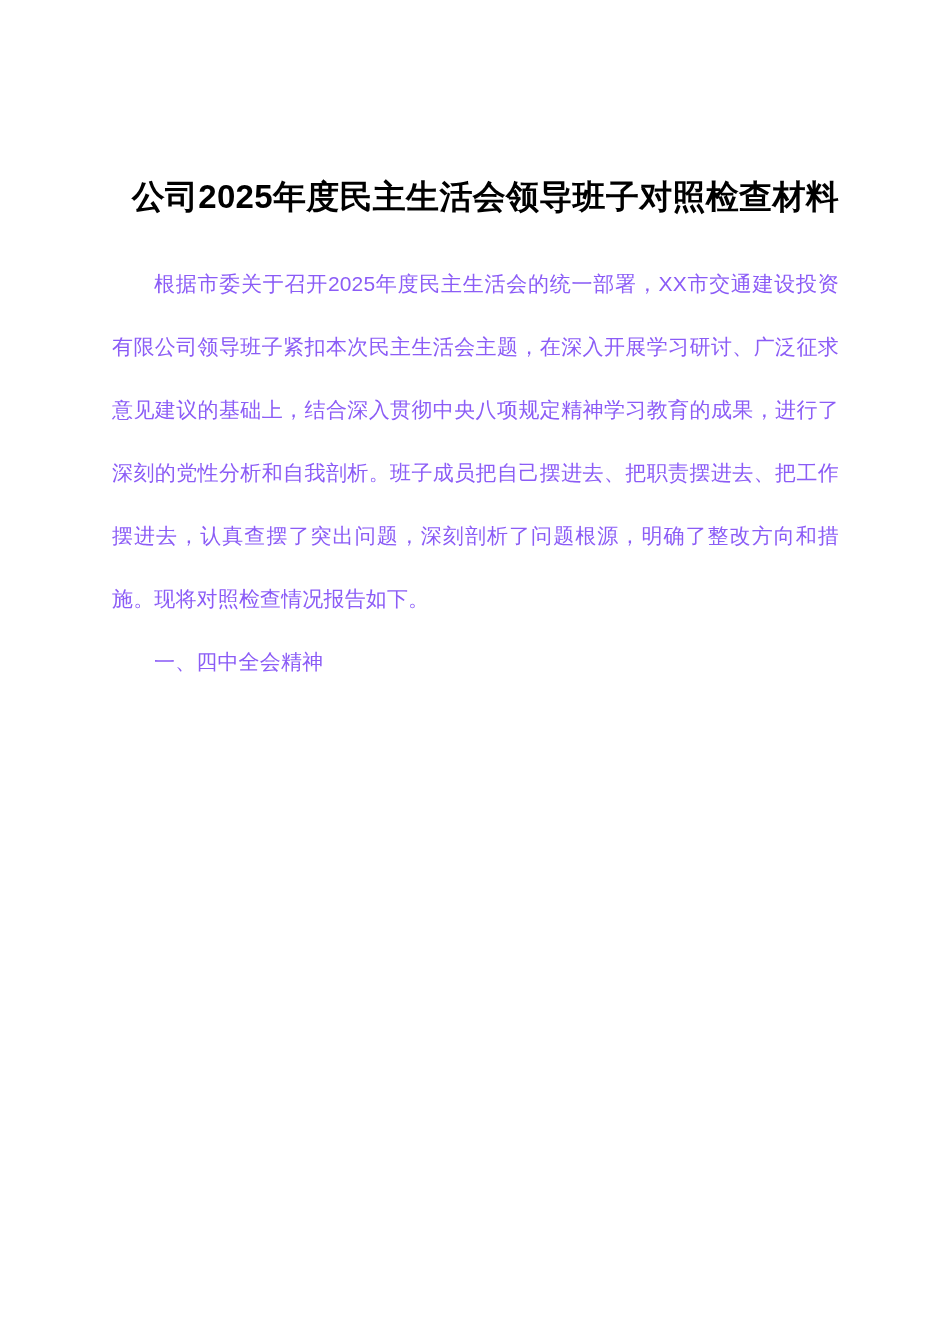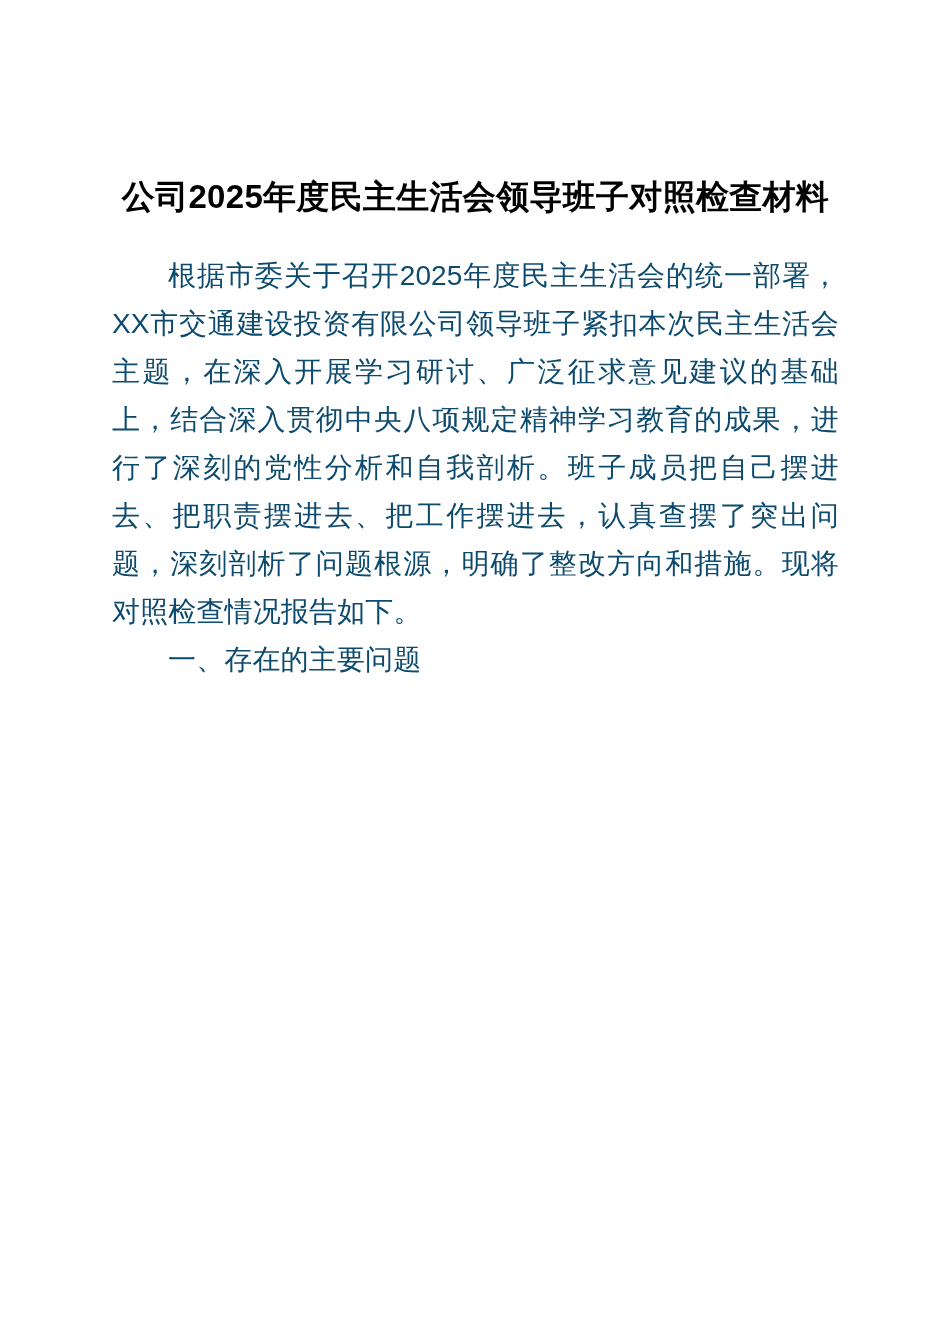--- a/index.html
+++ b/index.html
@@ -27,35 +27,35 @@
     top: 0;
     width: 727px;
   }
 
   .doc-title {
     margin: 0;
     padding: 0;
     font-size: 33px;
     font-weight: 700;
     line-height: 49px;
-    text-align: center;
+    text-align: right;
     letter-spacing: 0.3px;
     color: #000000;
     padding-top: 172px;
   }
 
   .para {
     margin: 0;
     padding: 0;
-    font-size: 28px;
-    line-height: 48px;
+    font-size: 21px;
+    line-height: 63px;
     text-align: justify;
     text-justify: inter-ideograph;
     text-align-last: left;
-    color: #0c4a6e;
+    color: #8b5cf6;
     letter-spacing: 0.15px;
   }
 
   .para.indent {
     text-indent: 2em;
   }
 
   .gap-after-title {
     height: 31px;
   }
@@ -66,18 +66,18 @@
 <div class="page">
 
   <div class="doc-body">
 
     <h1 class="doc-title">公司2025年度民主生活会领导班子对照检查材料</h1>
 
     <div class="gap-after-title"></div>
 
     <p class="para indent">根据市委关于召开2025年度民主生活会的统一部署，XX市交通建设投资有限公司领导班子紧扣本次民主生活会主题，在深入开展学习研讨、广泛征求意见建议的基础上，结合深入贯彻中央八项规定精神学习教育的成果，进行了深刻的党性分析和自我剖析。班子成员把自己摆进去、把职责摆进去、把工作摆进去，认真查摆了突出问题，深刻剖析了问题根源，明确了整改方向和措施。现将对照检查情况报告如下。</p>
 
-    <p class="para indent">一、存在的主要问题</p>
+    <p class="para indent">一、四中全会精神</p>
 
 
   </div>
 
 </div>
 
 </body></html>

